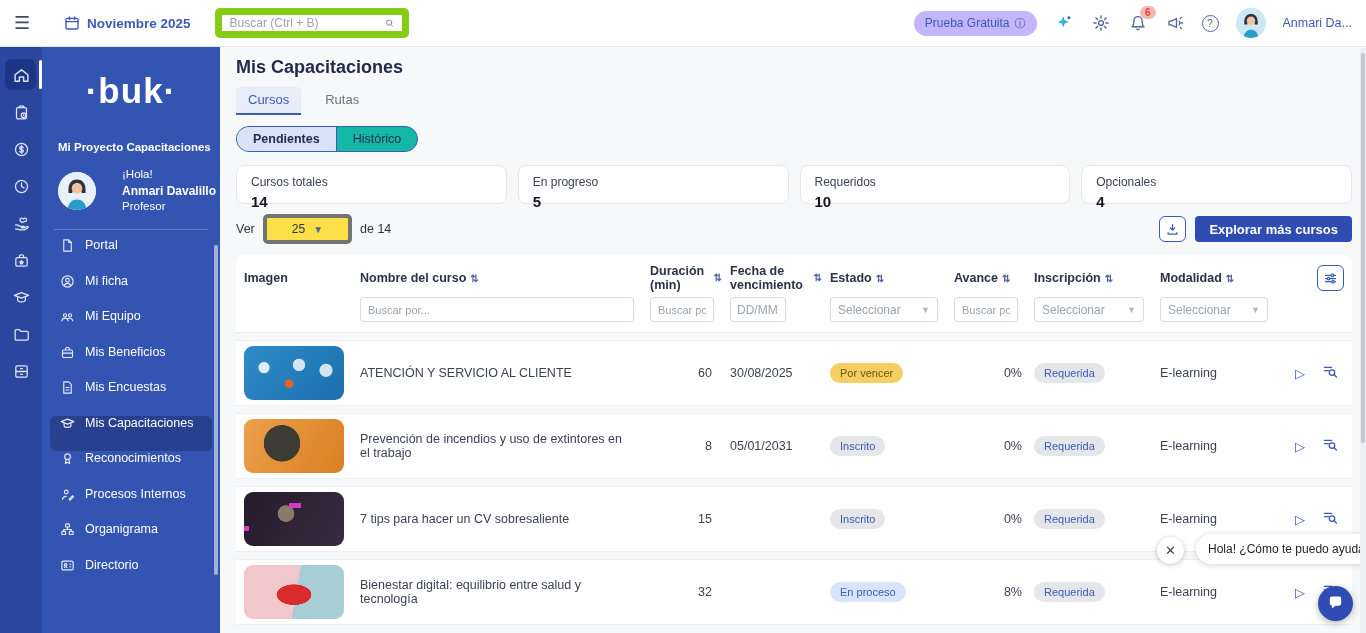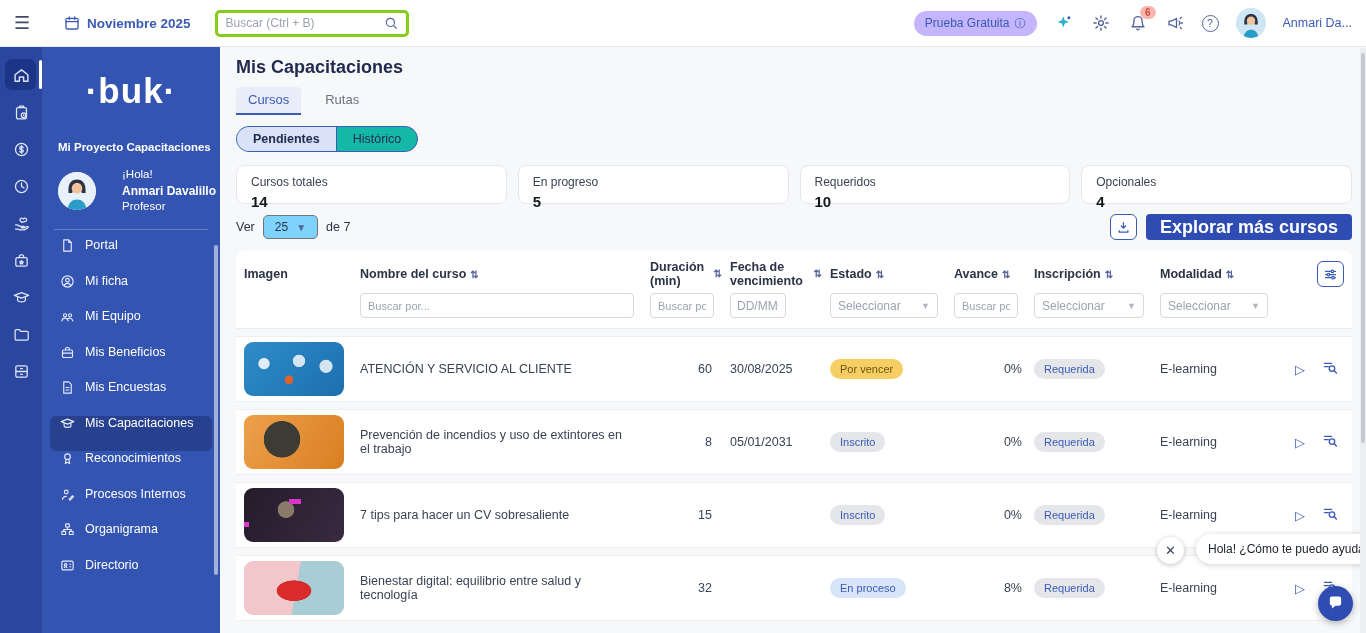--- a/index.html
+++ b/index.html
@@ -6,21 +6,21 @@
   html,body { width:1366px; height:633px; overflow:hidden; background:#f7f8fa;
     font-family:"Liberation Sans", sans-serif; }
 
   
   .topbar { position:relative; height:47px; background:#ffffff; border-bottom:1px solid #e6e8ee;
     display:flex; align-items:center; padding:0 14px; z-index:5; }
   .hamburger { font-size:18px; color:#3f4a63; width:28px; cursor:pointer; }
   .date-group { display:flex; align-items:center; gap:7px; color:#3b5bb5; font-size:13.5px;
     font-weight:bold; margin-left:22px; }
   .date-group svg { width:16px; height:16px; stroke:#3b5bb5; }
-  .search-box { margin-left:24px; width:194px; height:27px; border:3px solid #84cc16; border-radius:5px;
+  .search-box { margin-left:24px; width:194px; height:27px; border:7px solid #84cc16; border-radius:5px;
     display:flex; align-items:center; padding:8px 8px; background:#fff; }
   .search-box input { border:0; outline:0; flex:1; font-size:12px; color:#3a4254;
     font-family:"Liberation Sans",sans-serif; }
   .search-box input::placeholder { color:#9aa3b0; }
   .search-box svg { width:14px; height:14px; stroke:#55639b; }
   .topbar-right { margin-left:auto; display:flex; align-items:center; gap:17px; }
   .trial-chip { background:#c4b5fd; color:#3b5bb5; font-size:12px; border-radius:13px;
     padding:5px 11px; display:flex; align-items:center; gap:5px; }
   .trial-chip .info-glyph { font-size:11px; }
   .tb-icon { width:20px; height:20px; color:#55639b; position:relative; display:flex;
@@ -77,28 +77,28 @@
   .segment.active { background:#d9e2f7; font-weight:bold; }
   .segment + .segment { border-left:1px solid #3b5bb5; }
 
   .stats { display:flex; gap:11px; margin-top:13px; }
   .stat-card { flex:1; background:#fff; border:1px solid #e5e7ee; border-radius:8px;
     padding:9px 14px; height:39px; }
   .stat-label { font-size:12px; color:#3a4254; }
   .stat-value { font-size:15px; font-weight:bold; color:#14171f; margin-top:4px; }
 
   .ver-row { display:flex; align-items:center; margin-top:10px; font-size:12.5px; color:#2b3346; }
-  .select-sm { display:inline-flex; align-items:center; gap:8px; border:1px solid #737373;
-    border-radius:5px; background:#7dd3fc; padding:4px 11px; margin:0 8px; font-size:12px; cursor:pointer; }
+  .select-sm { display:inline-flex; align-items:center; gap:8px; border:4px solid #737373;
+    border-radius:5px; background:#fde047; padding:4px 25px; margin:0 8px; font-size:12px; cursor:pointer; }
   .select-sm .chev { color:#55639b; font-size:10px; }
   .ver-actions { margin-left:auto; display:flex; gap:9px; }
   .dl-btn { width:27px; height:26px; border:1px solid #3b5bb5; border-radius:6px; background:#fff;
     display:flex; align-items:center; justify-content:center; cursor:pointer; }
   .dl-btn svg { width:15px; height:15px; stroke:#3b5bb5; fill:none; }
-  .explore-btn { background:#2e4cb1; color:#fff; font-size:18px; font-weight:bold; border:0;
+  .explore-btn { background:#2e4cb1; color:#fff; font-size:13px; font-weight:bold; border:0;
     border-radius:4px; padding:0 14px; height:26px; cursor:pointer;
     font-family:"Liberation Sans",sans-serif; }
 
   
   .tgrid { display:grid; grid-template-columns:116px 290px 80px 100px 124px 80px 126px 124px 76px;
     align-items:center; }
   .thead { background:#fff; border-radius:8px 8px 0 0; margin-top:11px; padding:8px 0 10px;
     border-bottom:1px solid #e9ebf0; }
   .th { font-size:12.5px; font-weight:bold; color:#2b3346; padding-left:8px; display:flex;
     align-items:center; gap:4px; min-height:30px; }
@@ -422,21 +422,21 @@
         <div class="stat-value">4</div>
       </div>
     </div>
 
     <div class="ver-row">
       <span>Ver</span>
       <div class="select-sm">
         <span>25</span>
         <span class="chev">▼</span>
       </div>
-      <span>de 7</span>
+      <span>de 14</span>
       <div class="ver-actions">
         <div class="dl-btn">
           <svg viewBox="0 0 24 24" stroke-width="2" stroke-linecap="round" stroke-linejoin="round">
               <path d="M12 4v9M8.5 9.5L12 13l3.5-3.5M5 17v2.5h14V17"></path>
             </svg>
         </div>
         <button class="explore-btn">Explorar más cursos</button>
       </div>
     </div>
 

